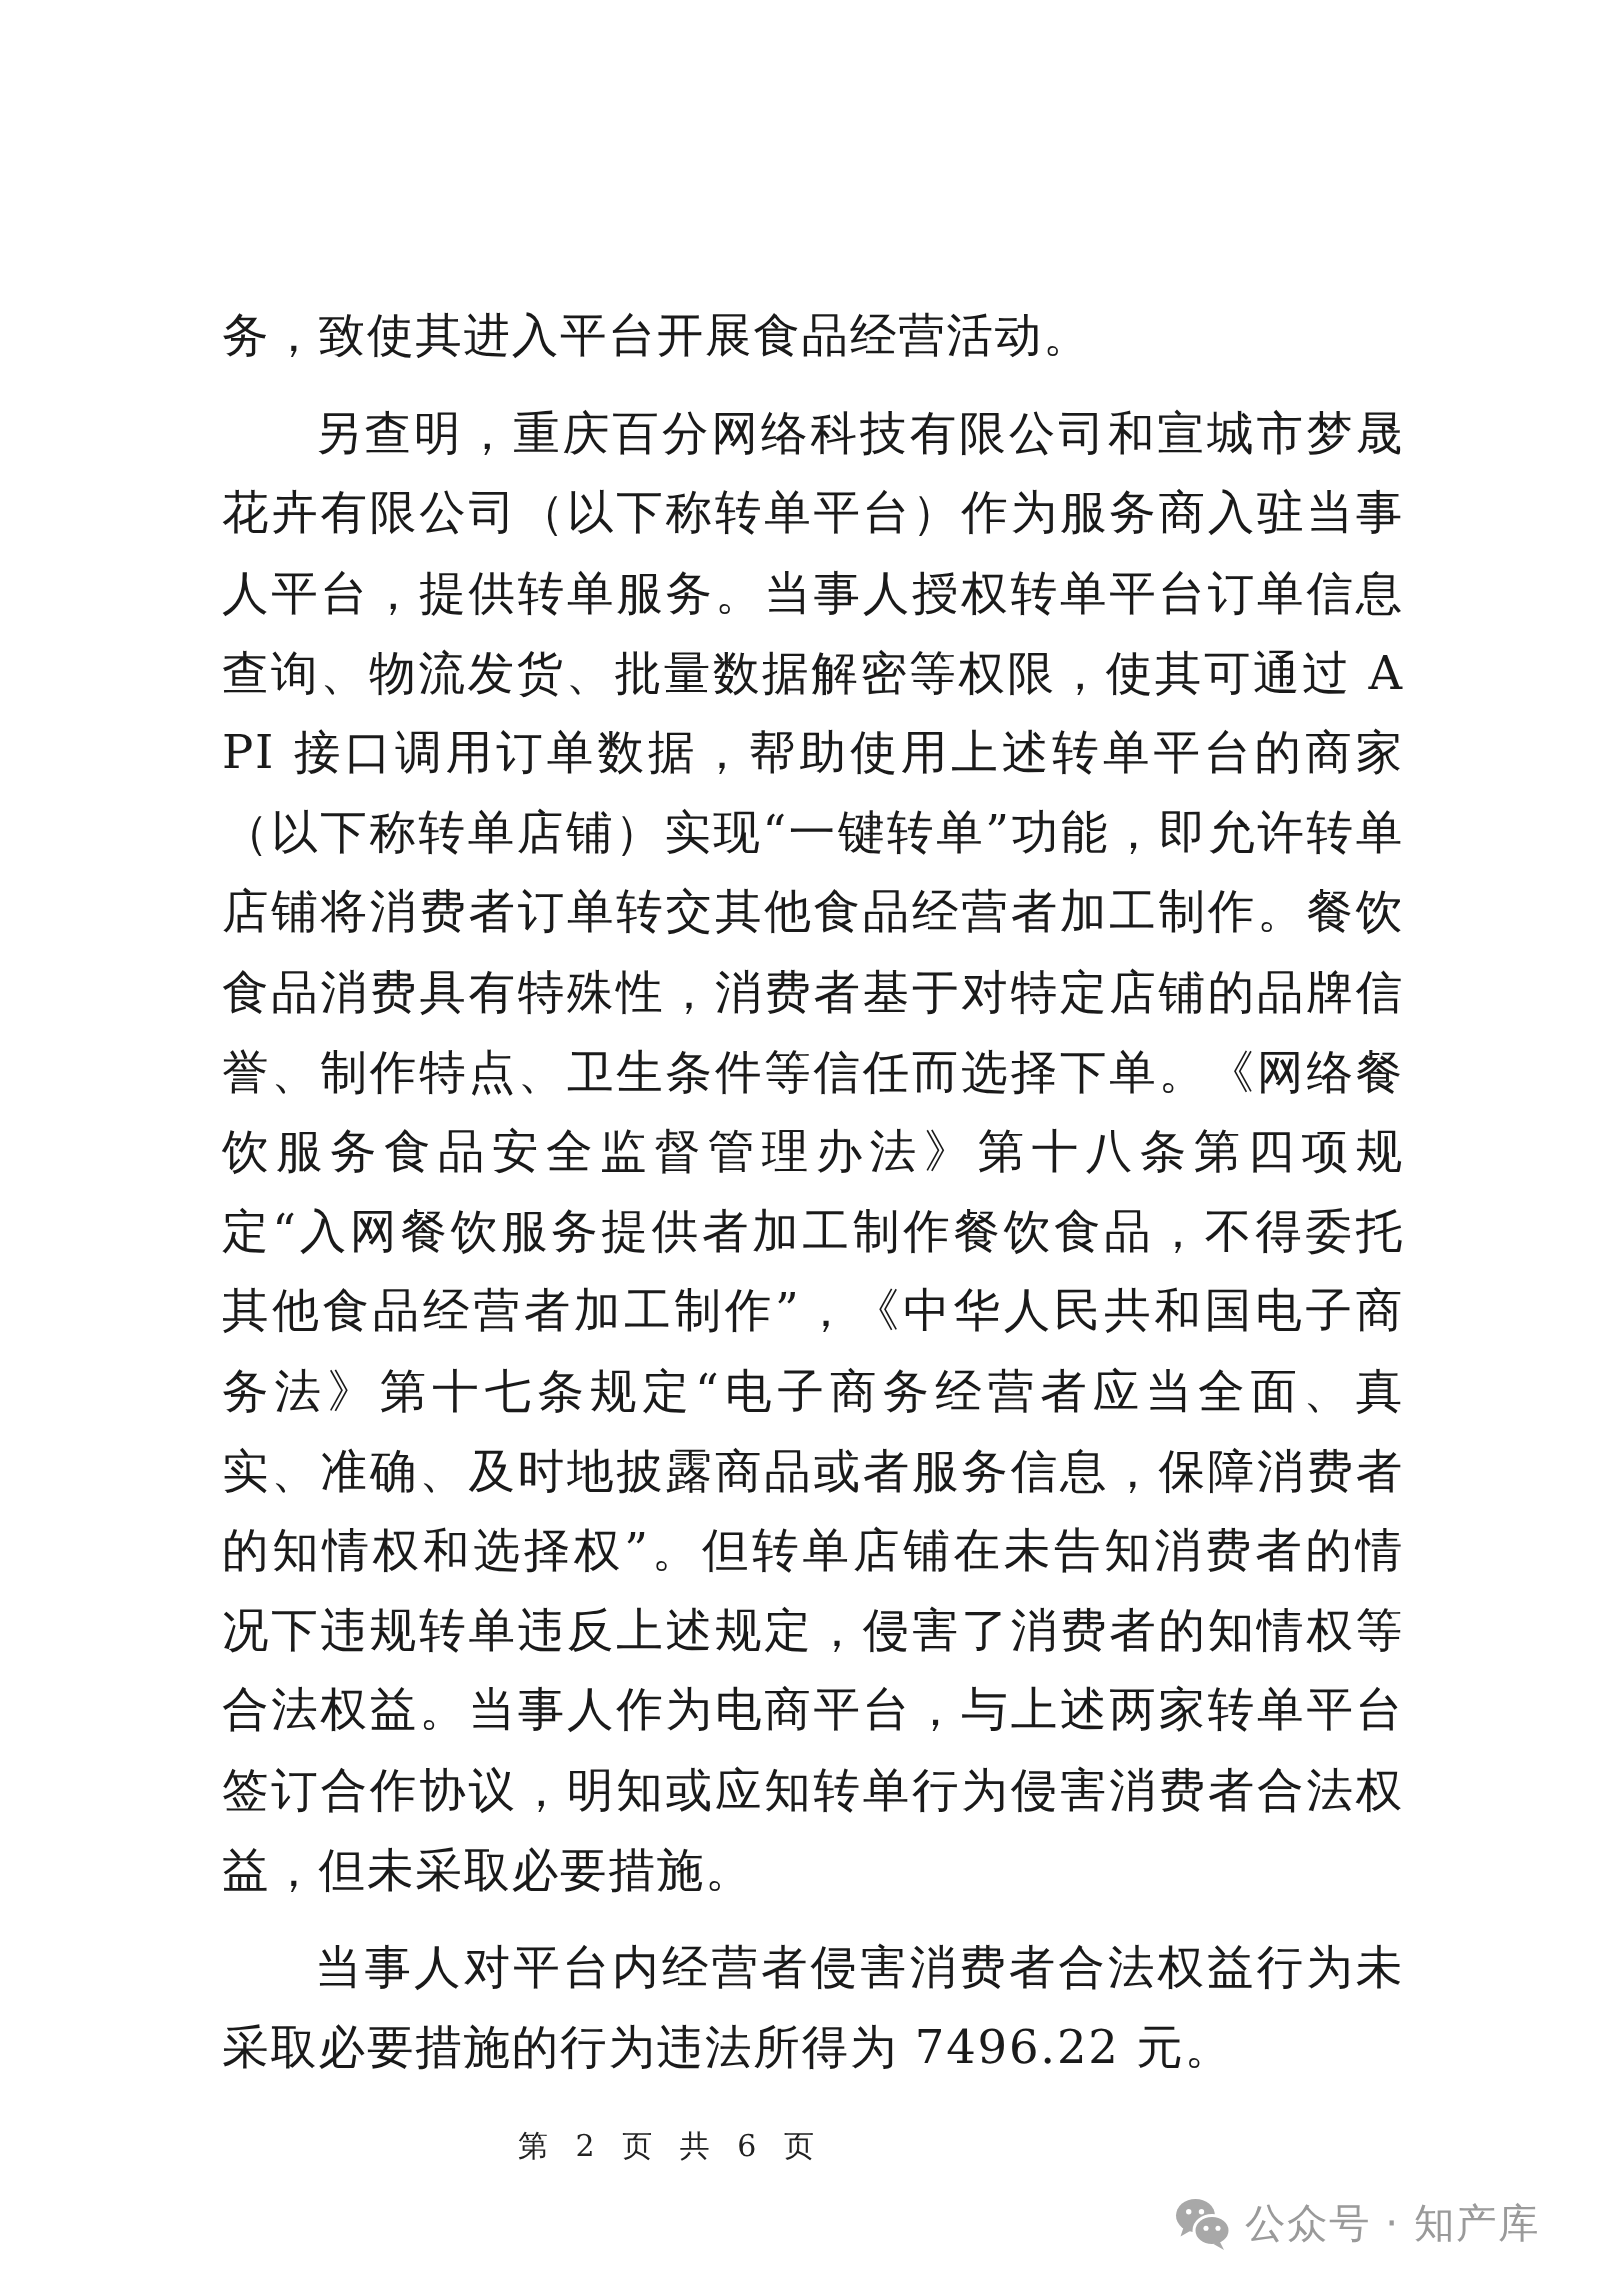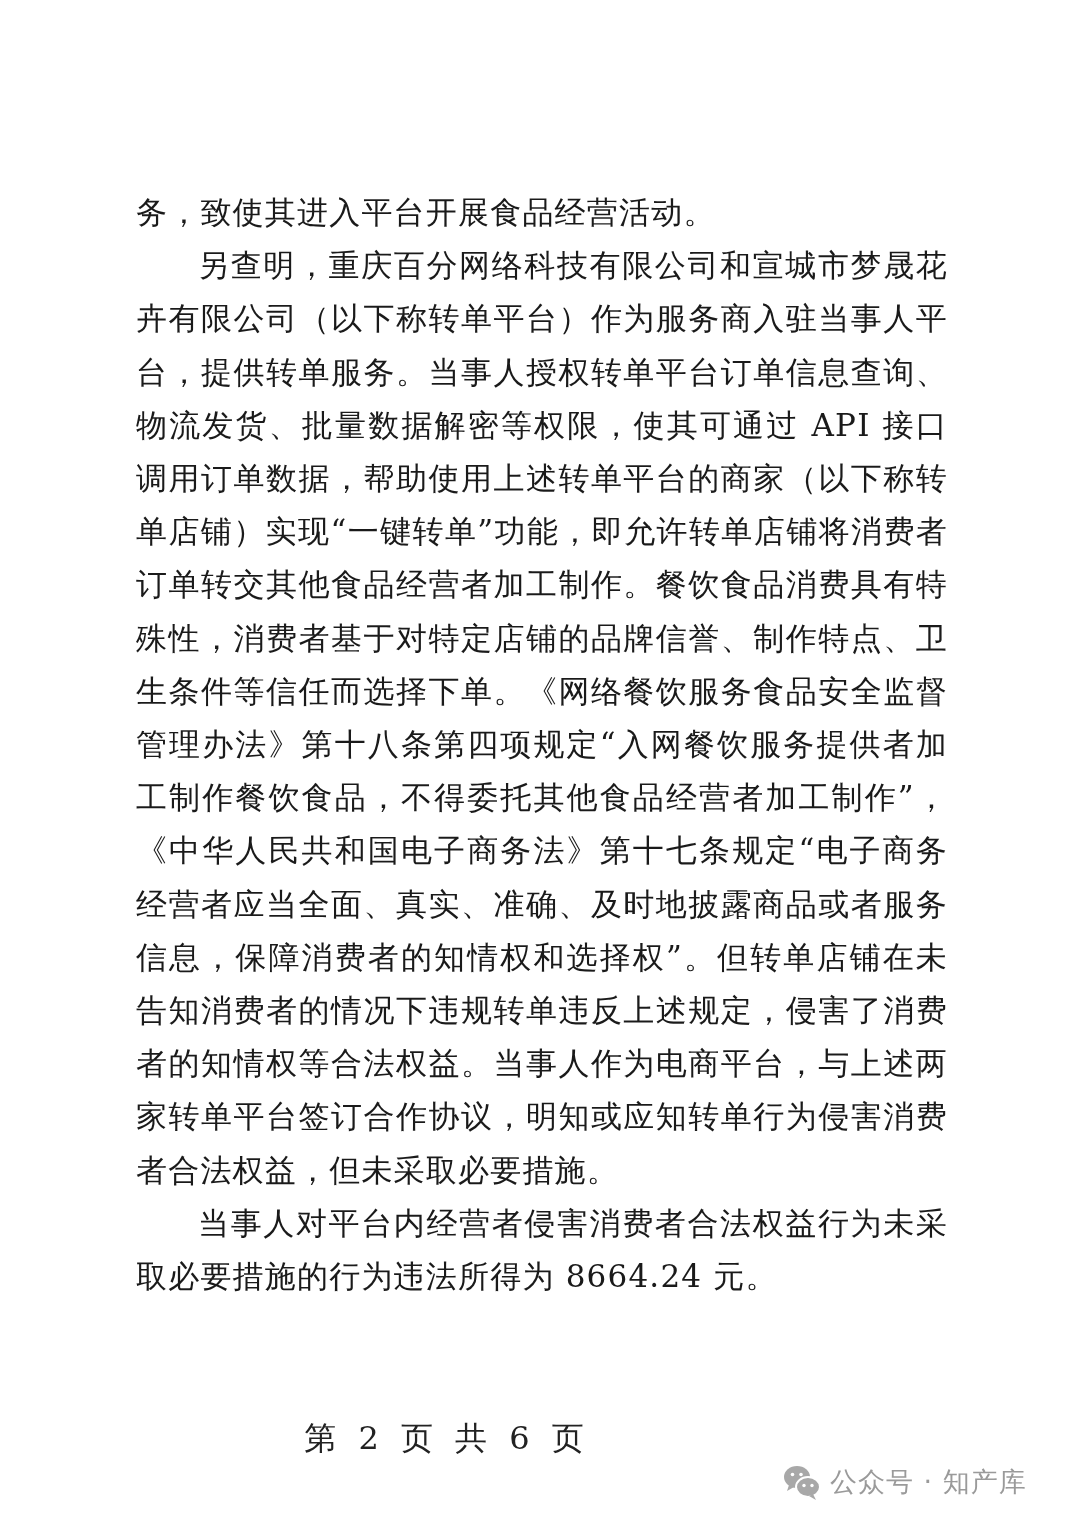--- a/index.html
+++ b/index.html
@@ -15,38 +15,38 @@
       font-family: "DejaVu Serif", "Liberation Serif", serif;
       color: #1a1a1a;
     }
     .page {
       position: absolute;
       left: 136px;
       top: 186px;
       width: 812px;
     }
     .para {
-      margin: 0;
+      margin: 12px;
       font-size: 31px;
       line-height: 53.2px;
       text-align: justify;
       text-align-last: left;
       letter-spacing: 1.2px;
       word-break: break-all;
     }
     .para.indent {
       text-indent: 62px;
     }
     .page-number {
       position: absolute;
       left: 0;
       width: 908px;
       top: 1417px;
       text-align: center;
-      font-size: 32px;
+      font-size: 20px;
       letter-spacing: 6px;
       color: #222;
       padding-left: 0;
     }
     .page-number .inner {
       display: inline-block;
       margin-left: -14px;
     }
     .watermark {
       position: absolute;
@@ -66,21 +66,21 @@
       margin-right: 8px;
       display: inline-block;
     }
   </style>
 </head>
 <body>
 
 <div class="page">
   <p class="para">务，致使其进入平台开展食品经营活动。</p>
   <p class="para indent">另查明，重庆百分网络科技有限公司和宣城市梦晟花卉有限公司（以下称转单平台）作为服务商入驻当事人平台，提供转单服务。当事人授权转单平台订单信息查询、物流发货、批量数据解密等权限，使其可通过 API 接口调用订单数据，帮助使用上述转单平台的商家（以下称转单店铺）实现“一键转单”功能，即允许转单店铺将消费者订单转交其他食品经营者加工制作。餐饮食品消费具有特殊性，消费者基于对特定店铺的品牌信誉、制作特点、卫生条件等信任而选择下单。《网络餐饮服务食品安全监督管理办法》第十八条第四项规定“入网餐饮服务提供者加工制作餐饮食品，不得委托其他食品经营者加工制作”，《中华人民共和国电子商务法》第十七条规定“电子商务经营者应当全面、真实、准确、及时地披露商品或者服务信息，保障消费者的知情权和选择权”。但转单店铺在未告知消费者的情况下违规转单违反上述规定，侵害了消费者的知情权等合法权益。当事人作为电商平台，与上述两家转单平台签订合作协议，明知或应知转单行为侵害消费者合法权益，但未采取必要措施。</p>
-  <p class="para indent">当事人对平台内经营者侵害消费者合法权益行为未采取必要措施的行为违法所得为 8664.24 元。</p>
+  <p class="para indent">当事人对平台内经营者侵害消费者合法权益行为未采取必要措施的行为违法所得为 7496.22 元。</p>
 </div>
 
 <div class="page-number">
   <span class="inner">第 2 页 共 6 页</span>
 </div>
 
 <div class="watermark">
   <span class="wechat-icon">
     <svg width="40" height="40" viewBox="0 0 40 40">
       <ellipse cx="15" cy="15" rx="13" ry="11" fill="#a8a8a8"></ellipse>

